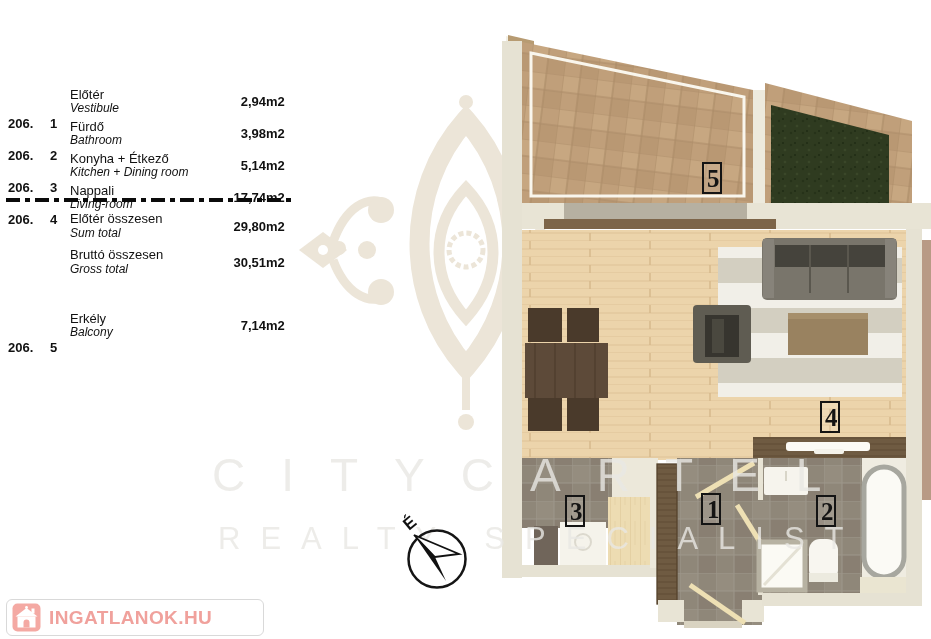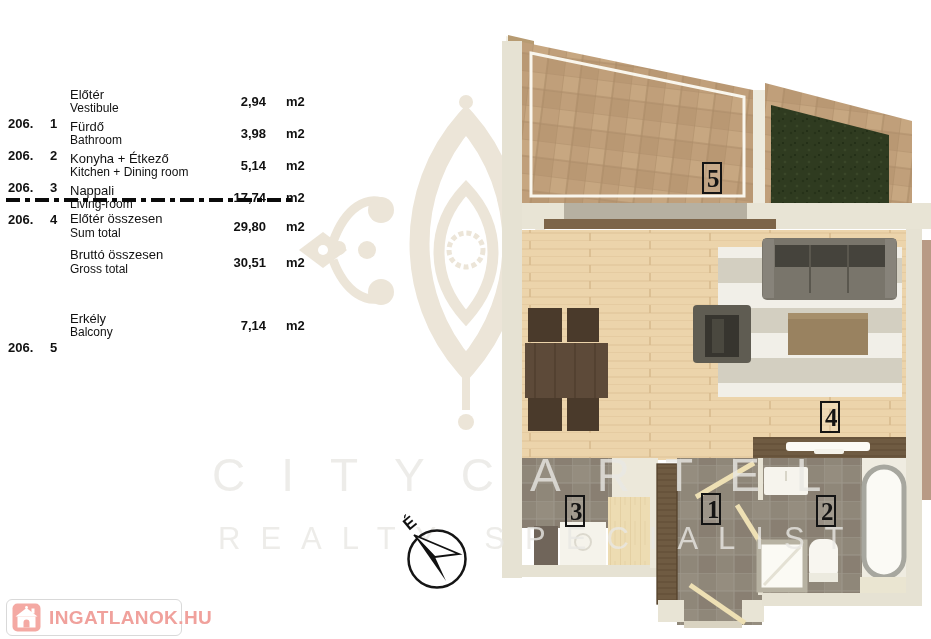--- a/index.html
+++ b/index.html
@@ -6,43 +6,43 @@
   body{width:931px;height:639px;overflow:hidden;font-family:"Liberation Sans",sans-serif;}
   .canvas{position:relative;width:931px;height:639px;background:#fff;}
 
   
   .area-table{position:absolute;left:8px;top:64px;width:286px;height:270px;z-index:6;color:#111;}
   .trow{position:absolute;left:0;width:286px;display:grid;grid-template-columns:36px 20px 154px 48px 28px;align-items:center;}
   .c-code,.c-num{font-weight:bold;font-size:13px;margin-top:44px;}
   .c-num{text-align:left;padding-left:6px;}
   .c-name{line-height:1.1;padding-left:6px;}
   .c-name .hu{display:block;font-weight:normal;font-size:13px;}
-  .c-name .en{display:block;font-size:12px;}
+  .c-name .en{display:block;font-style:italic;font-size:12px;}
   .c-val{font-weight:bold;font-size:13px;text-align:right;}
-  .c-unit{font-weight:bold;font-size:13px;text-align:left;padding-left:20px;}
+  .c-unit{font-weight:bold;font-size:13px;text-align:left;padding-left:0;}
   .dashline{position:absolute;left:-2px;top:134px;width:288px;height:4px;z-index:6;
     background:repeating-linear-gradient(90deg,#0b0b0b 0 14px,transparent 14px 19px,#0b0b0b 19px 24px,transparent 24px 29px);}
 
   
   .wm-line{position:absolute;z-index:3;color:#e9e8e4;opacity:.8;white-space:nowrap;pointer-events:none;font-weight:normal;}
   .wm-1{left:212px;top:448px;font-size:46px;letter-spacing:36px;}
   .wm-2{left:218px;top:521px;font-size:31px;letter-spacing:20px;}
 
   
   .ornament{position:absolute;left:295px;top:92px;z-index:1;pointer-events:none;}
 
   
   .compass{position:absolute;left:393px;top:503px;z-index:5;}
 
   
   .plan{position:absolute;left:500px;top:33px;z-index:2;}
   .plan text.rlabel{font-family:"Liberation Serif",serif;font-weight:bold;font-size:25px;fill:#141414;}
 
   
-  .logo{position:absolute;left:6px;top:599px;width:176px;height:37px;border:1.5px solid #d9d9d9;
+  .logo{position:absolute;left:6px;top:599px;width:258px;height:37px;border:1.5px solid #d9d9d9;
     border-radius:6px;background:#fff;display:flex;align-items:center;z-index:6;box-sizing:border-box;}
   .logo-icon{margin-left:5px;flex:0 0 auto;display:block;}
   .logo-text{margin-left:8px;font-size:19px;font-weight:bold;color:#f0a19c;letter-spacing:.4px;white-space:nowrap;}
 </style>
 </head>
 <body>
 
 <div class="canvas">
 
   <svg class="ornament" width="260" height="350" viewBox="0 0 260 350">

